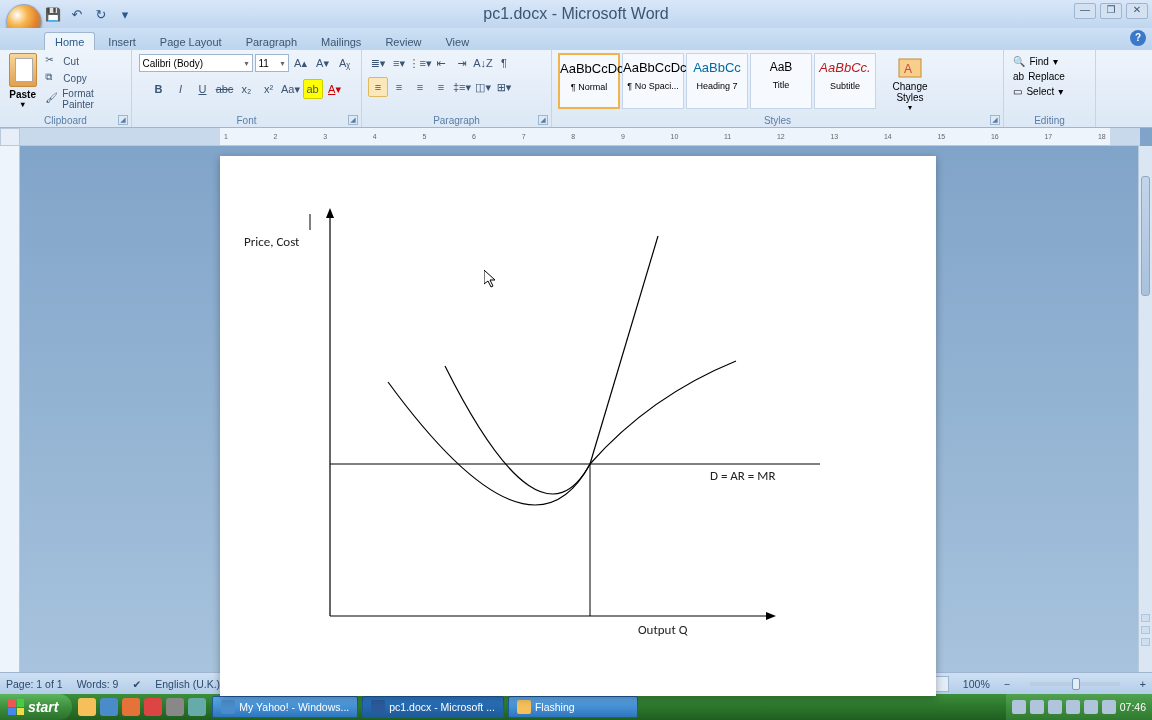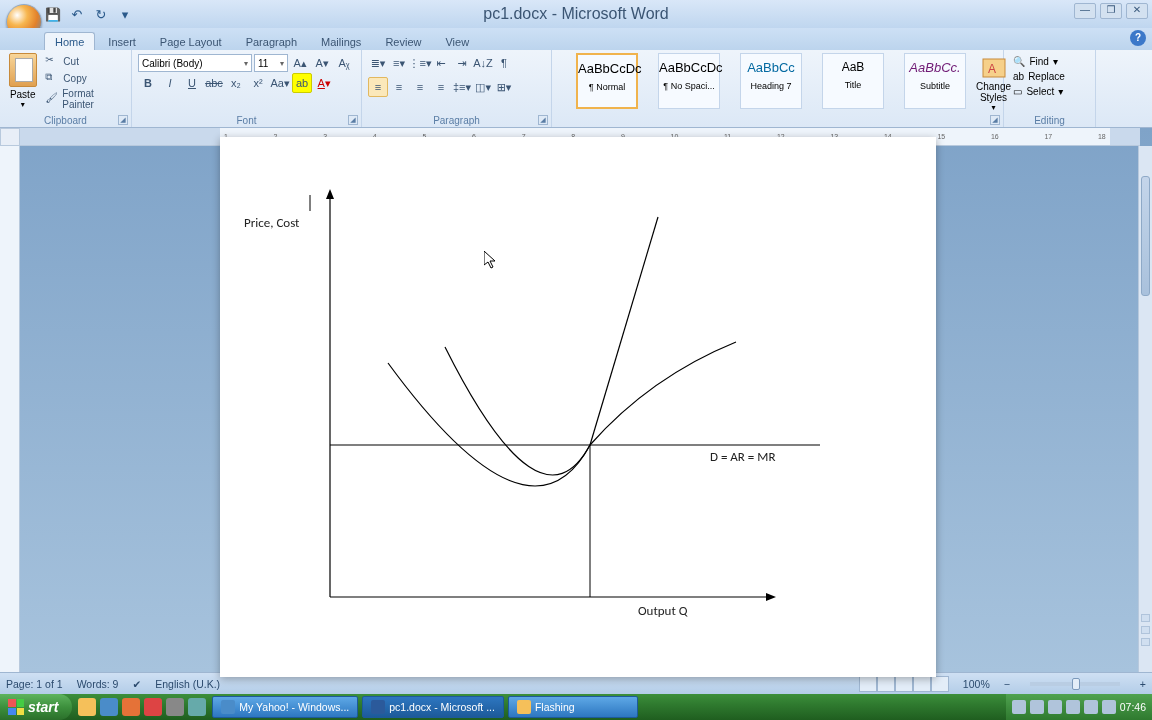--- a/index.html
+++ b/index.html
@@ -21,61 +21,61 @@
   .help-btn { position: absolute; right: 6px; top: 2px; width: 16px; height: 16px; border-radius: 50%; background: #3b78c9; color: #fff; font-size: 10px; font-weight: bold; text-align: center; line-height: 16px; }
 
   
   .ribbon { height: 78px; background: linear-gradient(to bottom, #eef4fb, #dce8f6); border-bottom: 1px solid #9fb6d1; display: flex; }
   .group { border-right: 1px solid #c4d5ea; padding: 3px 6px 0; display: flex; flex-direction: column; position: relative; }
   .group-label { position: absolute; bottom: 1px; left: 0; right: 0; text-align: center; font-size: 10px; color: #5a7da5; margin-top: 32px; }
   .group-launch { position: absolute; bottom: 2px; right: 3px; width: 10px; height: 10px; border: 1px solid #9fb6d1; font-size: 7px; text-align: center; line-height: 8px; color: #5a7da5; }
   .group-body { display: flex; gap: 4px; flex: 1; }
 
   
-  .paste-big { width: 36px; text-align: center; }
+  .paste-big { width: 36px; text-align: center; font-weight: bold; }
   .paste-icon { width: 28px; height: 34px; margin: 0 auto 2px; background: linear-gradient(#f8d69a,#e0a050); border: 1px solid #c78a3b; border-radius: 2px; position: relative; }
   .paste-icon::after { content: ""; position: absolute; top: 4px; left: 5px; width: 16px; height: 22px; background: #fff; border: 1px solid #aaa; }
   .small-btns { display: flex; flex-direction: column; gap: 1px; font-size: 10px; color: #3b5573; }
   .small-btn { display: flex; align-items: center; gap: 4px; padding: 1px 2px; }
   .small-btn .ic { width: 14px; height: 14px; display: inline-block; }
 
   
   .font-row { display: flex; gap: 2px; align-items: center; }
   .combo { background: #fff; border: 1px solid #9fb6d1; height: 18px; font-size: 10px; padding: 1px 3px; display: flex; align-items: center; justify-content: space-between; }
   .combo .dd { font-size: 8px; color: #666; margin-left: 4px; }
   .btn { width: 20px; height: 20px; border: 1px solid transparent; display: inline-flex; align-items: center; justify-content: center; font-size: 11px; color: #3b5573; border-radius: 2px; }
-  .font-col { display: flex; flex-direction: column; gap: 0; }
+  .font-col { display: flex; flex-direction: column; gap: 6px; align-items: center; }
 
   
   .para-col { display: flex; flex-direction: column; gap: 4px; }
   .para-row { display: flex; gap: 1px; }
 
   
   .style-gallery { display: flex; gap: 2px; }
-  .style-item { width: 62px; height: 56px; border: 1px solid #c4d5ea; background: #f6faff; text-align: center; font-size: 9px; padding-top: 6px; cursor: pointer; margin-left: 18px; }
+  .style-item { width: 62px; height: 56px; border: 1px solid #c4d5ea; background: #f6faff; text-align: center; font-size: 9px; padding-top: 6px; cursor: pointer; }
   .style-item.sel { border: 2px solid #f0b34d; }
   .style-sample { font-size: 13px; margin-bottom: 6px; }
   .change-styles { width: 48px; text-align: center; font-size: 10px; padding-top: 4px; margin-left: 6px; }
   .change-styles .ic { width: 26px; height: 22px; margin: 0 auto 2px; display: block; }
 
   
   .edit-col { display: flex; flex-direction: column; gap: 2px; font-size: 10px; padding-top: 2px; }
   .edit-item { display: flex; align-items: center; gap: 4px; padding: 1px 3px; }
 
   
   .workarea { position: relative; height: 544px; background: linear-gradient(to bottom,#7fa3c8,#a7c3dd); }
   .ruler-corner { position: absolute; left: 0; top: 0; width: 20px; height: 18px; background: #e8eef7; border: 1px solid #b8c9dd; }
   .ruler-h { position: absolute; left: 20px; right: 12px; top: 0; height: 18px; background: #eef4fb; border-bottom: 1px solid #b8c9dd; font-size: 7px; color: #666; display: flex; align-items: center; overflow: hidden; }
   .ruler-h .dark { background: #c9d9ec; height: 100%; }
   .ruler-v { position: absolute; left: 0; top: 18px; bottom: 0; width: 20px; background: #eef4fb; border-right: 1px solid #b8c9dd; }
   .scroll-v { position: absolute; right: 0; top: 18px; bottom: 0; width: 14px; background: #dbe6f3; border-left: 1px solid #b8c9dd; }
   .scroll-thumb { position: absolute; left: 2px; right: 2px; top: 30px; height: 120px; background: linear-gradient(#c4d5ea,#a9c1dc); border: 1px solid #8ea9c7; border-radius: 3px; }
   .scroll-marker { position: absolute; left: 2px; right: 2px; height: 8px; background: #d0dff0; border: 1px solid #b0c4db; }
 
-  .page { position: absolute; left: 220px; top: 9px; width: 716px; height: 540px; background: #fff; box-shadow: 0 2px 8px rgba(0,0,0,.3); }
+  .page { position: absolute; left: 220px; top: 28px; width: 716px; height: 540px; background: #fff; box-shadow: 0 2px 8px rgba(0,0,0,.3); }
   .doc-content { position: absolute; inset: 0; }
   .doc-content text { font-family: Calibri, sans-serif; fill: #222; }
 
   
   .statusbar { height: 22px; background: linear-gradient(to bottom,#cfe0f3,#b3cde8); display: flex; align-items: center; font-size: 10.5px; color: #2b4a6d; padding: 0 6px; gap: 14px; border-top: 1px solid #9fb6d1; }
   .status-spacer { flex: 1; }
   .view-btns { display: flex; gap: 0; }
   .view-btn { width: 18px; height: 16px; border: 1px solid #9fb6d1; background: #e3edf8; }
   .zoom-slider { width: 90px; height: 4px; background: #b9cde3; position: relative; margin: 0 6px; }
   .zoom-slider .thumb { position: absolute; left: 42px; top: -4px; width: 8px; height: 12px; background: #e3edf8; border: 1px solid #7b99bb; border-radius: 2px; }
@@ -230,33 +230,34 @@
           </div>
         <div class="style-item">
             <div class="style-sample" style="color:#0369a1">AaBbCc</div>
             <div>Heading 7</div>
           </div>
         <div class="style-item">
             <div class="style-sample" style="font-size:12px">AaB</div>
             <div>Title</div>
           </div>
         <div class="style-item">
-            <div class="style-sample" style="color:#701a75;font-style:italic">AaBbCc.</div>
+            <div class="style-sample" style="color:#b91c1c;font-style:italic">AaBbCc.</div>
             <div>Subtitle</div>
           </div>
       </div>
       <div class="change-styles">
         <span class="ic"><svg width="26" height="22">
               <rect x="2" y="2" width="22" height="18" fill="#f6d08a" stroke="#c78a3b"></rect>
               <text x="7" y="16" font-size="12" fill="#c44">A</text>
             </svg></span>
         <div>Change Styles</div>
         <div style="font-size:8px">▾</div>
       </div>
     </div>
+    <div class="group-label">Styles</div>
     <div class="group-launch">◢</div>
   </div>
 
   <div class="group" style="width:92px">
     <div class="edit-col">
       <div class="edit-item"><span>🔍</span><span>Find</span> ▾</div>
       <div class="edit-item">
           <span>ab</span>
           <span>Replace</span>
         </div>

